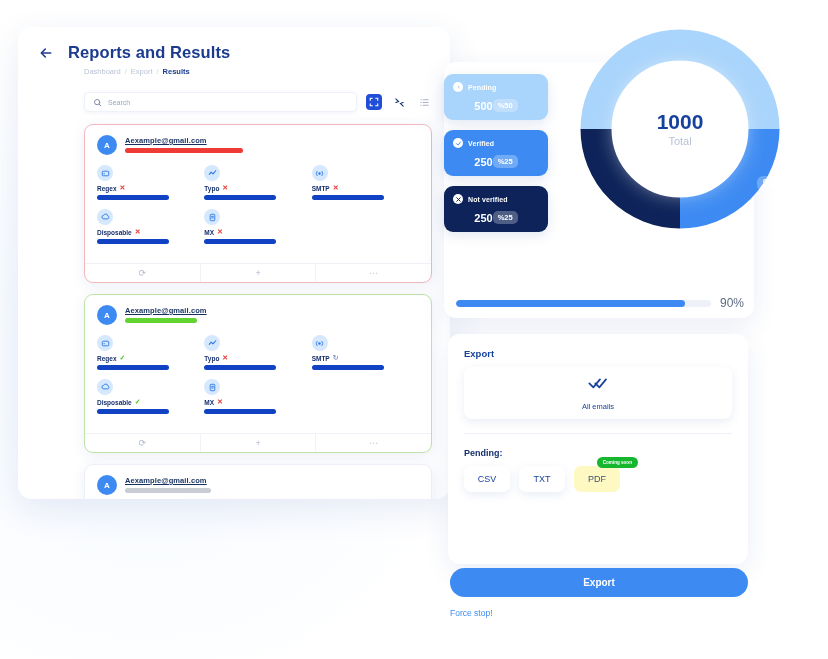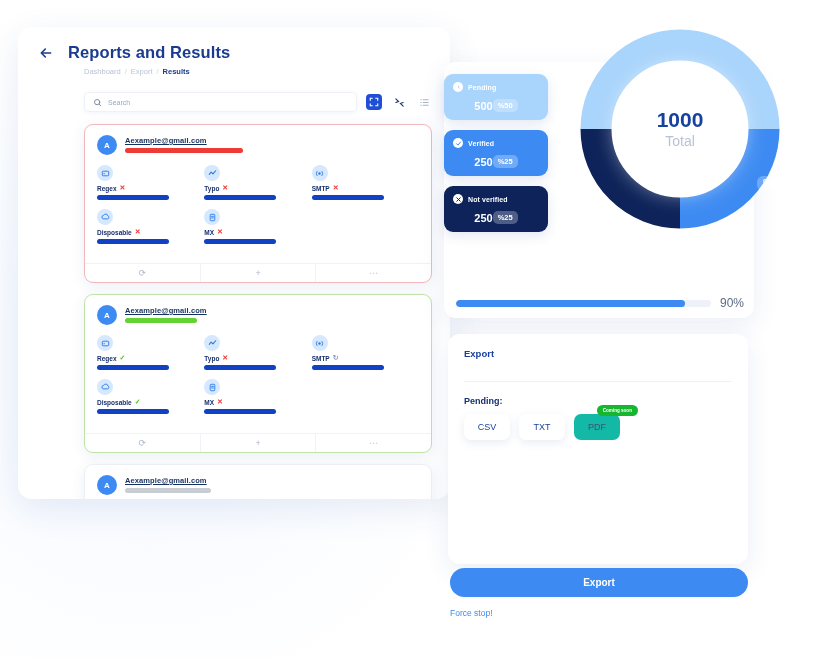--- a/index.html
+++ b/index.html
@@ -166,21 +166,21 @@
   .donut-pct.p-left { left: -35px; top: 104px; color:#ffffff; background: rgba(255,255,255,.35); }
   .donut-pct.p-top  { right: 3px; top: 28px; }
   .donut-pct.p-bot  { right: 6px; top: 162px; }
   .donut-center {
     position: absolute; left: 55px; top: 55px; width: 120px; height: 120px;
     border-radius: 50%; background: #ffffff;
     display: flex; flex-direction: column; align-items: center; justify-content: center;
     box-shadow: 0 0 24px rgba(255,255,255,.9);
   }
   .dc-num { font-size: 21px; font-weight: bold; color: #17419e; line-height: 1; }
-  .dc-lbl { font-size: 14px; color: #b9c2d4; margin-top: 3px; }
+  .dc-lbl { font-size: 11px; color: #b9c2d4; margin-top: 3px; }
 
   .progress-row {
     position: absolute; left: 456px; top: 296px;
     width: 288px; display: flex; align-items: center; gap: 9px;
   }
   .prog-track { flex: 1; height: 7px; border-radius: 4px; background: #eef1f7; overflow: hidden; }
   .prog-fill { height: 7px; border-radius: 4px; background: #3d8bf2; }
   .prog-pct { font-size: 12px; color: #5d6a82; }
 
   
@@ -202,21 +202,21 @@
   }
   .opt-lbl { font-size: 7.5px; color: #17419e; }
   .divider { height: 1px; background: #eef1f7; margin-top: 14px; }
   .fmt-row { display: flex; gap: 9px; margin-top: 8px; position: relative; }
   .fmt-btn {
     width: 46px; height: 26px; border-radius: 7px; background: #ffffff;
     box-shadow: 0 3px 9px rgba(40,80,160,.10);
     display: flex; align-items: center; justify-content: center;
     font-size: 9px; color: #17419e; cursor: pointer; text-align: center;
   }
-  .fmt-btn.disabled { background: #14b8a6; color: #3f536f; box-shadow: none; position: relative; }
+  .fmt-btn.disabled { background: #fef9c3; color: #3f536f; box-shadow: none; position: relative; }
   .soon-badge {
     position: absolute; right: -18px; top: -9px;
     background: #16b62e; color: #ffffff;
     font-size: 4.6px; font-weight: bold;
     padding: 3px 6px; border-radius: 8px;
     white-space: nowrap;
   }
   .export-btn {
     position: absolute; left: 450px; top: 568px;
     width: 298px; height: 29px; border-radius: 15px;
@@ -542,20 +542,29 @@
     <div class="prog-track">
       <div class="prog-fill" id="prog-fill" style="width: 90%;"></div>
     </div>
     <span class="prog-pct">90%</span>
   </div>
 
   <div class="export-panel">
     <div class="sec-title">Export</div>
 
     <div class="opt-row">
+      <div class="opt-card">
+        <span>
+          <svg width="20" height="16" viewBox="0 0 30 20" fill="none" stroke="#17419e" stroke-width="2.6" stroke-linecap="round" stroke-linejoin="round">
+              <polyline points="2 9 8 15 18 3"></polyline>
+              <polyline points="11 9 17 15 27 3"></polyline>
+            </svg>
+        </span>
+        <span class="opt-lbl">All emails</span>
+      </div>
     </div>
 
     <div class="divider"></div>
     <div class="sub-label">Pending:</div>
 
     <div class="fmt-row">
       <div class="fmt-btn">CSV</div>
       <div class="fmt-btn">TXT</div>
       <div class="fmt-btn disabled">
         <span>PDF</span>

